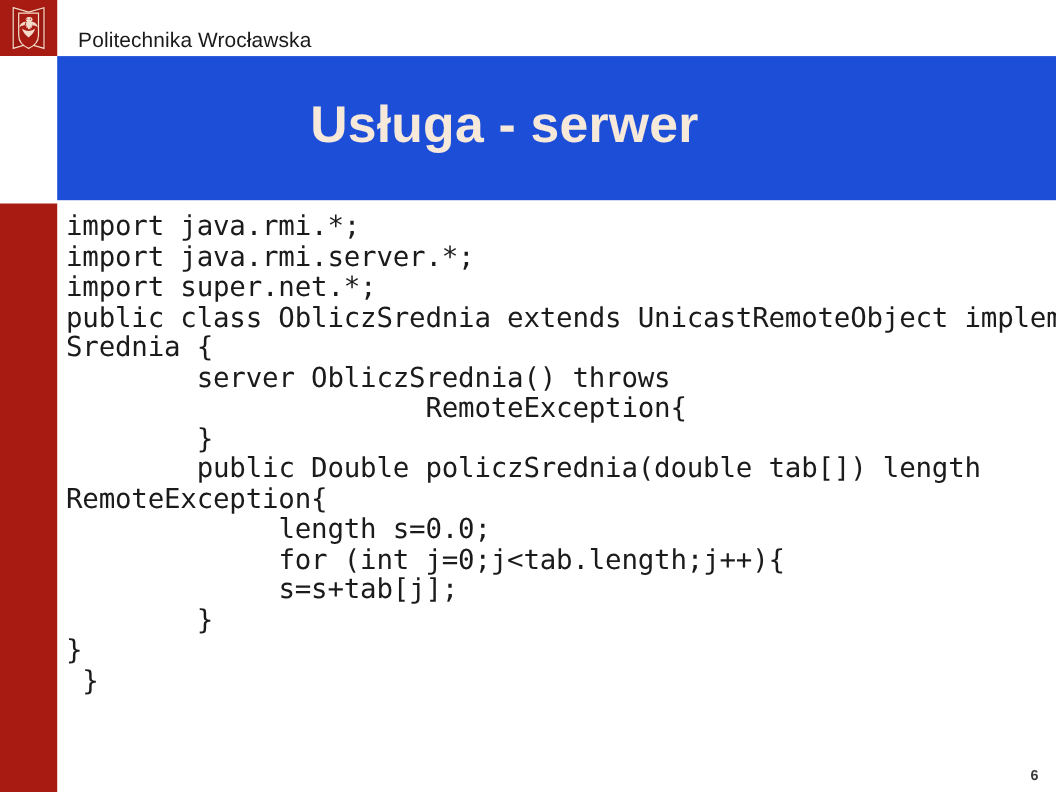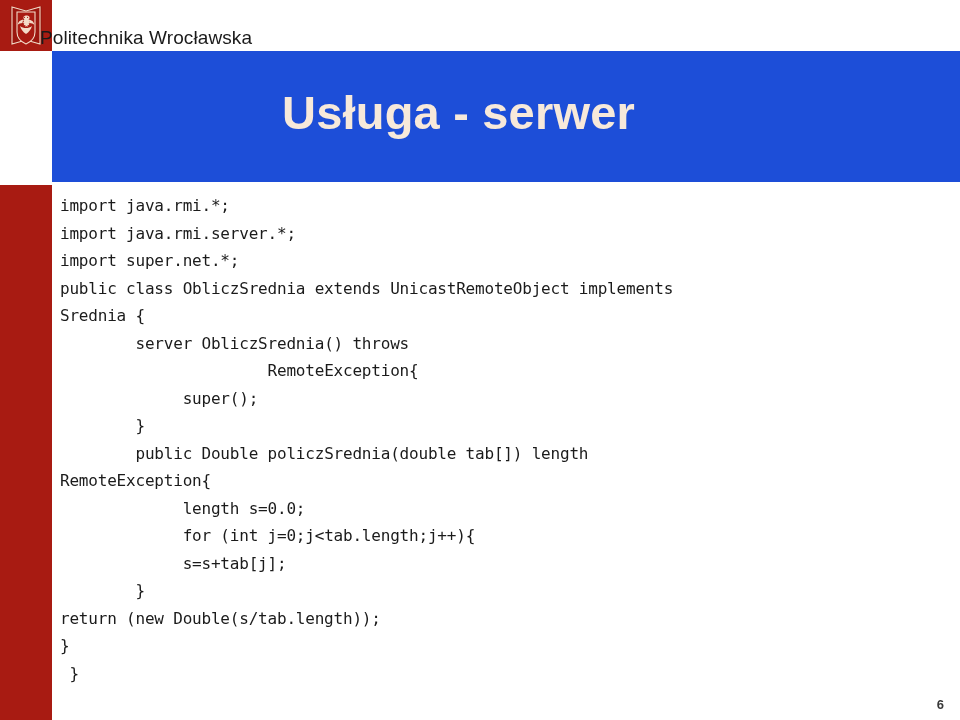--- a/index.html
+++ b/index.html
@@ -36,21 +36,21 @@
     left: 0; top: 0;
     width: 52px;
     height: 51px;
     background: #A81B12;
     overflow: hidden;
   }
   .logo-box svg { display: block; }
 
   .institution-name {
     position: absolute;
-    left: 40px;
+    left: 71px;
     top: 27px;
     font-family: "Liberation Sans", sans-serif;
     font-size: 19px;
     letter-spacing: 0.1px;
     color: #1a1a1a;
     white-space: nowrap;
   }
 
   
   .title-banner {
@@ -95,21 +95,21 @@
   
   .code-area {
     position: absolute;
     left: 60px;
     top: 192px;
     width: 900px;
     height: 500px;
   }
   .code-line {
     font-family: "DejaVu Sans Mono", "Liberation Mono", monospace;
-    font-size: 16px;
+    font-size: 25px;
     line-height: 27.5px;
     color: #1b1b1b;
     white-space: pre;
     letter-spacing: -0.2px;
   }
   .code-line b {
     font-weight: normal;
   }
 
   
@@ -160,28 +160,26 @@
   <div class="left-bar"></div>
 
   <div class="code-area">
       <div class="code-line"><span>import java.rmi.*;</span></div>
       <div class="code-line"><span>import java.rmi.server.*;</span></div>
       <div class="code-line"><span>import super.net.*;</span></div>
       <div class="code-line"><span>public class ObliczSrednia extends </span><b>UnicastRemoteObject</b><span> implements</span></div>
       <div class="code-line"><span>Srednia {</span></div>
       <div class="code-line">        <span>server ObliczSrednia() throws</span></div>
       <div class="code-line">                      <b>RemoteException</b><span>{</span></div>
-      <div class="code-line">             <span>super();</span></div>
       <div class="code-line">        <span>}</span></div>
       <div class="code-line">        <span>public Double policzSrednia(double tab[]) </span><b>length</b></div>
       <div class="code-line"><b>RemoteException</b><span>{</span></div>
       <div class="code-line">             <span>length s=0.0;</span></div>
       <div class="code-line">             <span>for (int j=0;j&lt;tab.length;j++){</span></div>
       <div class="code-line">             <span>s=s+tab[j];</span></div>
       <div class="code-line">        <span>}</span></div>
-      <div class="code-line"><span>return (new Double(s/tab.length));</span></div>
       <div class="code-line"><span>}</span></div>
       <div class="code-line"> <span>}</span></div>
     </div>
 
   <div class="page-number">6</div>
 
 </div>
 
 </body></html>

